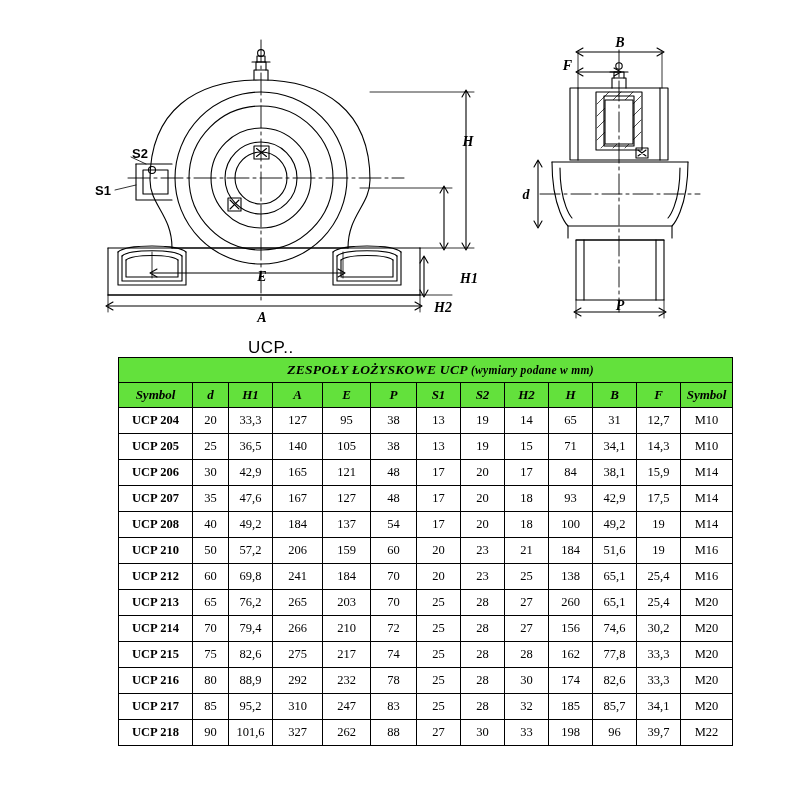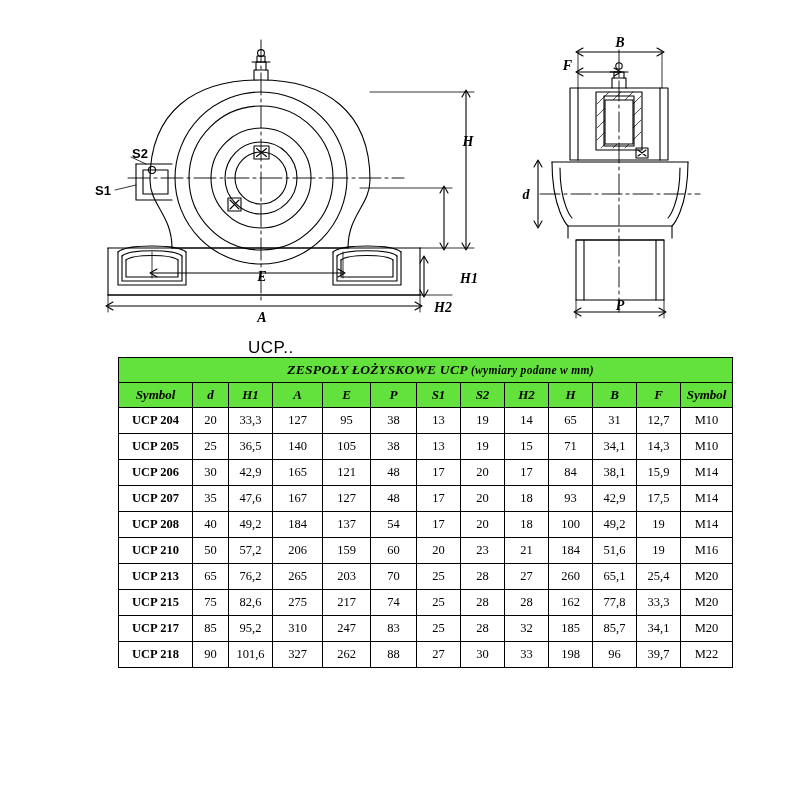--- a/index.html
+++ b/index.html
@@ -416,46 +416,91 @@
             <td>60</td>
             <td>20</td>
             <td>23</td>
             <td>21</td>
             <td>184</td>
             <td>51,6</td>
             <td>19</td>
             <td>M16</td>
           </tr>
           <tr>
+            <td class="sym">UCP 212</td>
+            <td>60</td>
+            <td>69,8</td>
+            <td>241</td>
+            <td>184</td>
+            <td>70</td>
+            <td>20</td>
+            <td>23</td>
+            <td>25</td>
+            <td>138</td>
+            <td>65,1</td>
+            <td>25,4</td>
+            <td>M16</td>
+          </tr>
+          <tr>
             <td class="sym">UCP 213</td>
             <td>65</td>
             <td>76,2</td>
             <td>265</td>
             <td>203</td>
             <td>70</td>
             <td>25</td>
             <td>28</td>
             <td>27</td>
             <td>260</td>
             <td>65,1</td>
             <td>25,4</td>
             <td>M20</td>
           </tr>
           <tr>
+            <td class="sym">UCP 214</td>
+            <td>70</td>
+            <td>79,4</td>
+            <td>266</td>
+            <td>210</td>
+            <td>72</td>
+            <td>25</td>
+            <td>28</td>
+            <td>27</td>
+            <td>156</td>
+            <td>74,6</td>
+            <td>30,2</td>
+            <td>M20</td>
+          </tr>
+          <tr>
             <td class="sym">UCP 215</td>
             <td>75</td>
             <td>82,6</td>
             <td>275</td>
             <td>217</td>
             <td>74</td>
             <td>25</td>
             <td>28</td>
             <td>28</td>
             <td>162</td>
             <td>77,8</td>
+            <td>33,3</td>
+            <td>M20</td>
+          </tr>
+          <tr>
+            <td class="sym">UCP 216</td>
+            <td>80</td>
+            <td>88,9</td>
+            <td>292</td>
+            <td>232</td>
+            <td>78</td>
+            <td>25</td>
+            <td>28</td>
+            <td>30</td>
+            <td>174</td>
+            <td>82,6</td>
             <td>33,3</td>
             <td>M20</td>
           </tr>
           <tr>
             <td class="sym">UCP 217</td>
             <td>85</td>
             <td>95,2</td>
             <td>310</td>
             <td>247</td>
             <td>83</td>

